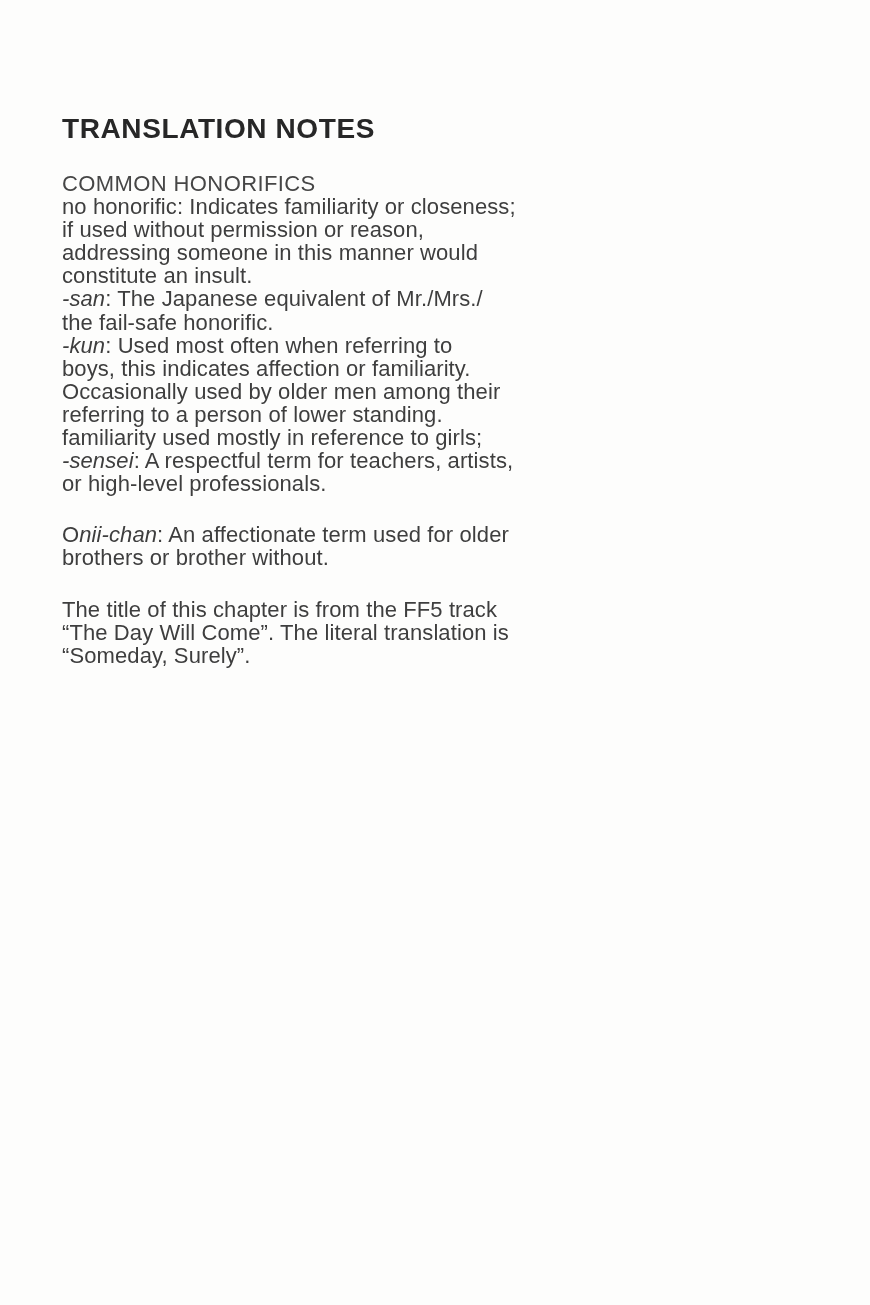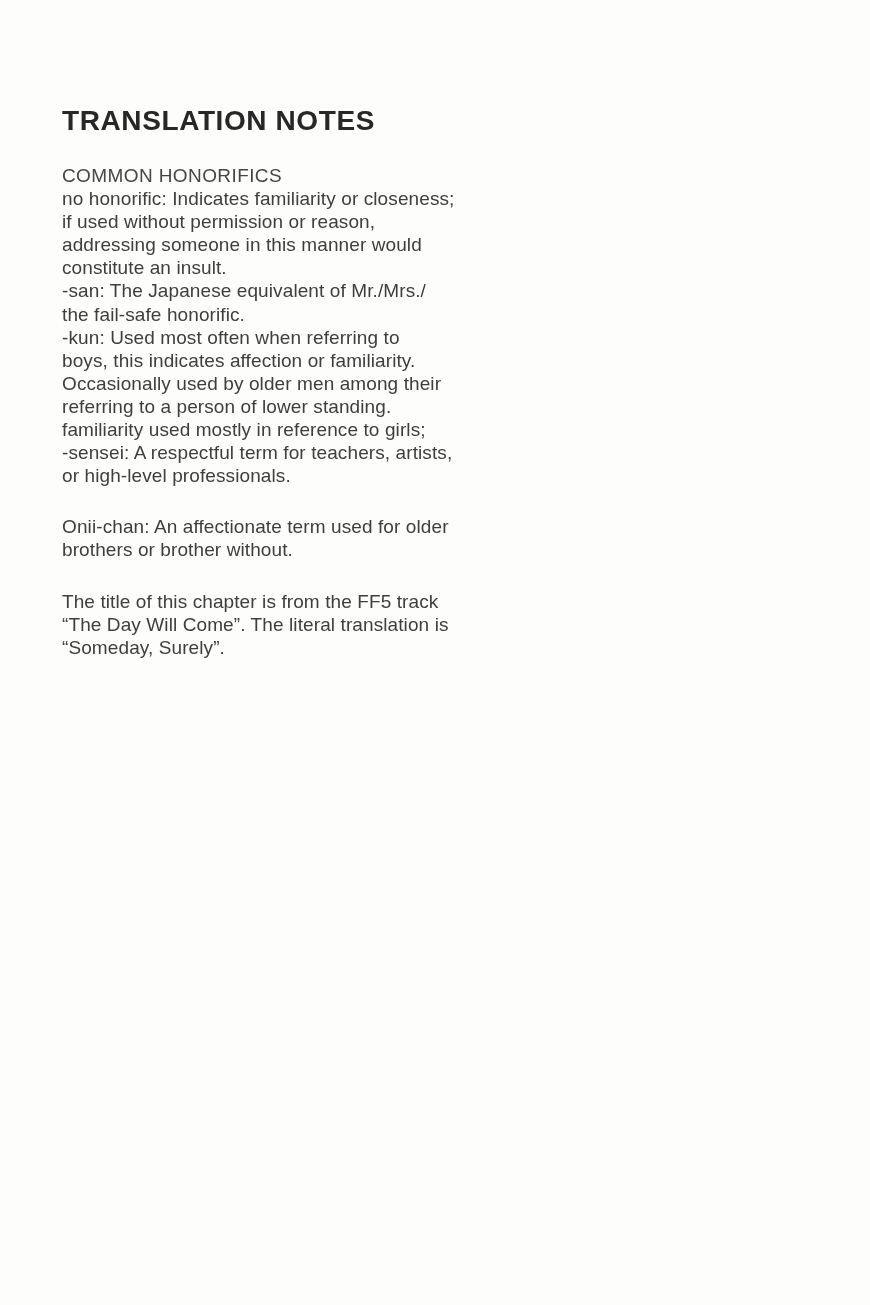--- a/index.html
+++ b/index.html
@@ -11,46 +11,46 @@
     position: relative;
     width: 870px;
     height: 1305px;
     background: #fdfdfc;
     font-family: "Liberation Sans", sans-serif;
     overflow: hidden;
   }
   .content {
     position: absolute;
     left: 62px;
-    top: 104px;
+    top: 112px;
     width: 430px;
   }
   .title {
     margin: 0 0 26px 0;
     font-size: 28px;
     line-height: 34px;
     font-weight: 700;
     letter-spacing: 0.6px;
     color: #272727;
   }
   .notes {
-    font-size: 19px;
+    font-size: 22px;
     line-height: 23.1px;
     color: #3e3e3e;
     letter-spacing: 0.1px;
   }
   .section-heading {
     font-weight: 400;
     letter-spacing: 0.4px;
     color: #464646;
   }
   .paragraph { margin: 0; }
   .paragraph + .paragraph { margin-top: 28px; }
   .line { white-space: nowrap; }
-  .it { }
+  .it { font-style: italic; }
 </style>
 </head>
 <body>
 
 <div class="page">
   <div class="content">
     <h1 class="title">TRANSLATION NOTES</h1>
     <div class="notes">
       <div class="section-heading">COMMON HONORIFICS</div>
       <div id="paragraphs">

